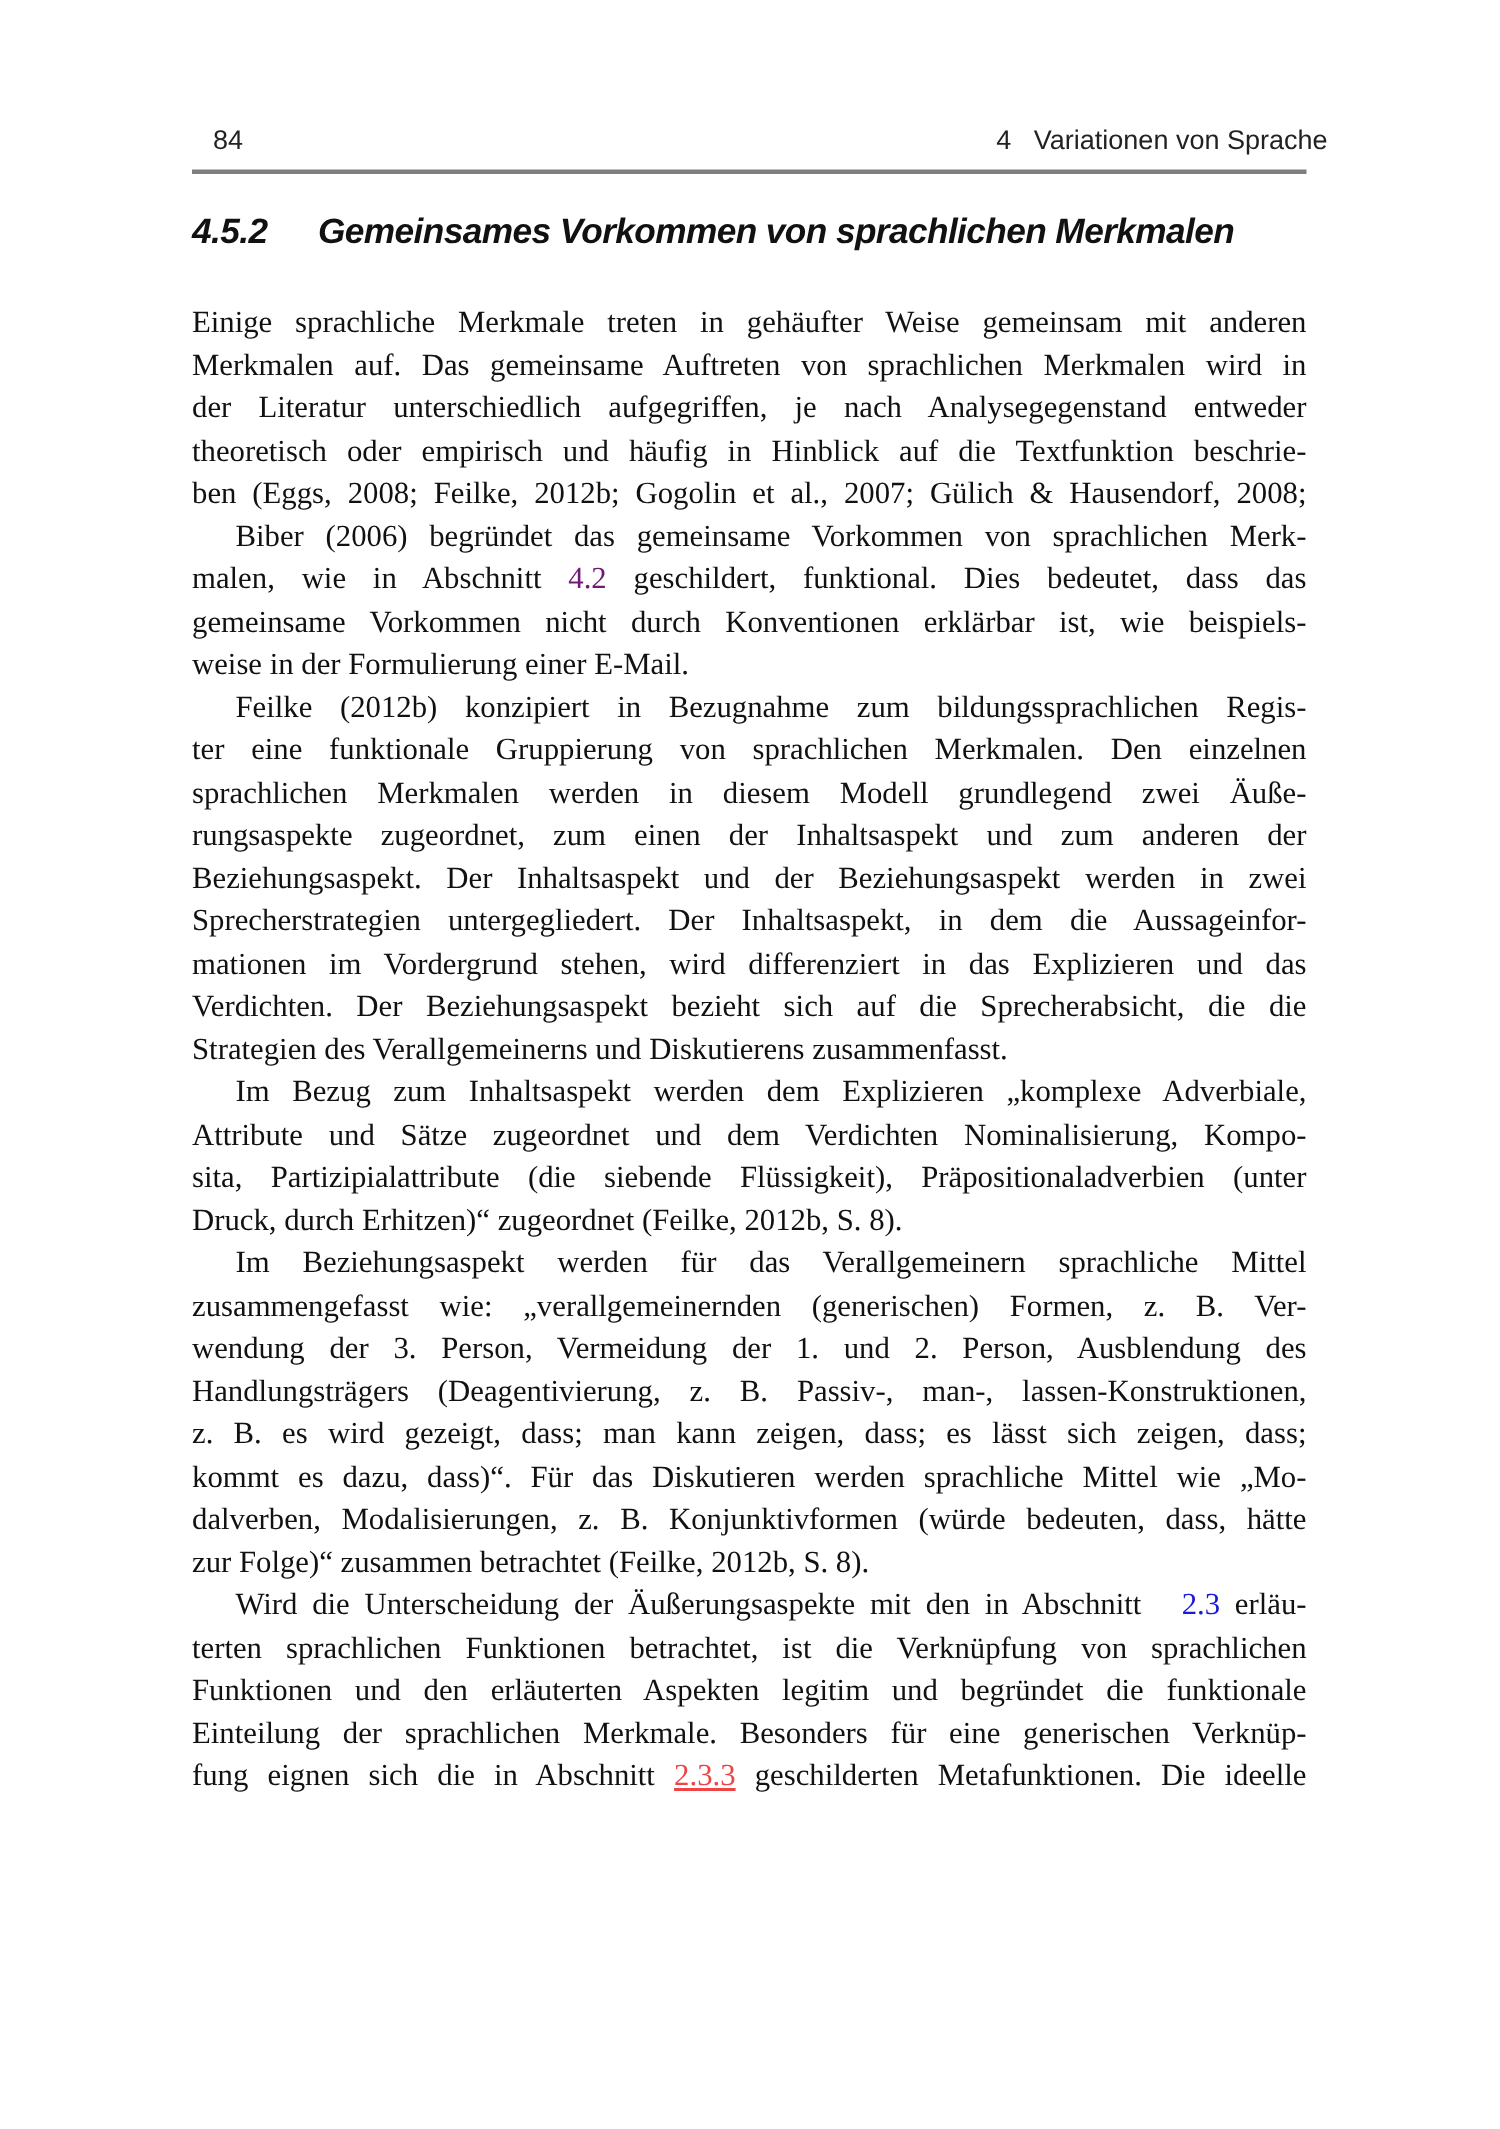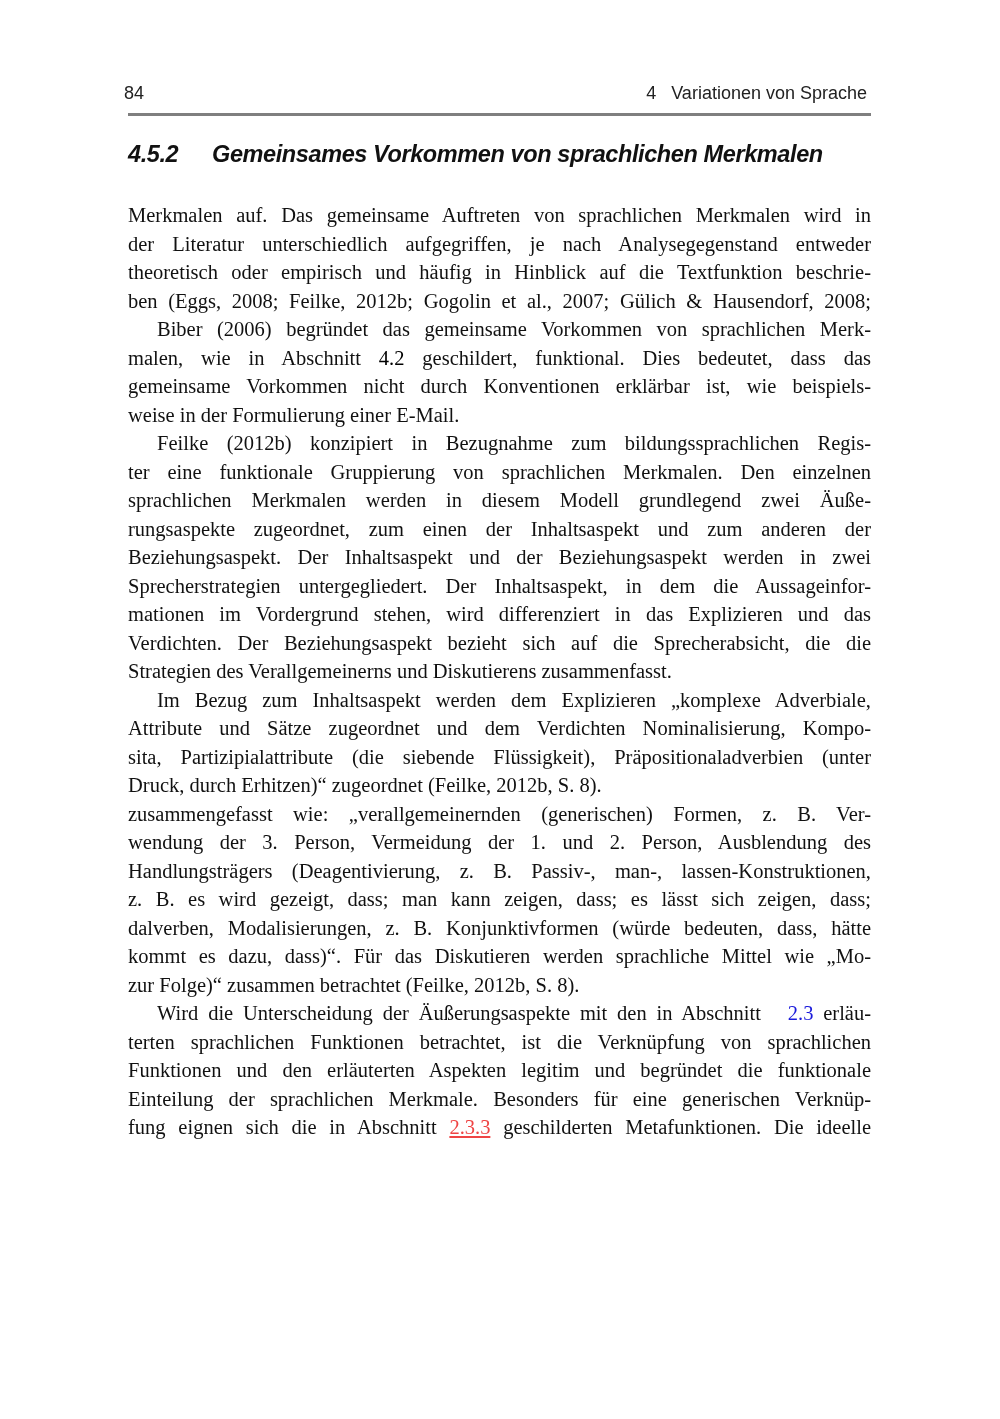--- a/index.html
+++ b/index.html
@@ -1,19 +1,19 @@
 <!DOCTYPE html>
 <html><head>
 <meta charset="utf-8">
 <style>
   html, body { margin: 0; padding: 0; background: #ffffff; }
   body { width: 1000px; height: 1419px; position: relative; overflow: hidden; }
   .page { position: absolute; left: 0; top: 0; width: 1000px; height: 1419px; background: #ffffff; }
   .running-head {
-    position: absolute; left: 124px; top: 83px; width: 743px; height: 24px;
+    position: absolute; left: 142px; top: 83px; width: 743px; height: 24px;
     font-family: "Liberation Sans", sans-serif; font-size: 18px; color: #222;
   }
   .running-head .pno { position: absolute; left: 0; top: 0; }
   .running-head .chap { position: absolute; right: 0; top: 0; white-space: pre; }
   .rule { position: absolute; left: 128px; top: 113px; width: 743px; height: 3px; background: #7f7f7f; }
   .sec-heading {
     position: absolute; left: 128px; top: 141px; width: 760px;
     font-family: "Liberation Sans", sans-serif; font-weight: bold; font-size: 23.5px; color: #111;
     letter-spacing: -0.4px; white-space: nowrap; font-style: italic;
   }
@@ -39,28 +39,29 @@
     <span class="chap">4   Variationen von Sprache</span>
   </div>
   <div class="rule"></div>
 
   <div class="sec-heading">
     <span class="num">4.5.2</span><span>Gemeinsames Vorkommen von sprachlichen Merkmalen</span>
   </div>
 
   <div class="body" id="body-text">
       <div>
+        <span class="line">Einige sprachliche Merkmale treten in gehäufter Weise gemeinsam mit anderen</span>
         <span class="line">Merkmalen auf. Das gemeinsame Auftreten von sprachlichen Merkmalen wird in</span>
         <span class="line">der Literatur unterschiedlich aufgegriffen, je nach Analysegegenstand entweder</span>
         <span class="line">theoretisch oder empirisch und häufig in Hinblick auf die Textfunktion beschrie-</span>
         <span class="line">ben (Eggs, 2008; Feilke, 2012b; Gogolin et al., 2007; Gülich &amp; Hausendorf, 2008;</span>
       </div>
       <div>
         <span class="line indent">Biber (2006) begründet das gemeinsame Vorkommen von sprachlichen Merk-</span>
-        <span class="line"><span>malen, wie in Abschnitt </span><span class="xref" style="color: #000000;">4.2</span><span> geschildert, funktional. Dies bedeutet, dass das</span></span>
+        <span class="line"><span>malen, wie in Abschnitt </span><span class="xref" style="color: #701a75;">4.2</span><span> geschildert, funktional. Dies bedeutet, dass das</span></span>
         <span class="line">gemeinsame Vorkommen nicht durch Konventionen erklärbar ist, wie beispiels-</span>
         <span class="line last">weise in der Formulierung einer E-Mail.</span>
       </div>
       <div>
         <span class="line indent">Feilke (2012b) konzipiert in Bezugnahme zum bildungssprachlichen Regis-</span>
         <span class="line">ter eine funktionale Gruppierung von sprachlichen Merkmalen. Den einzelnen</span>
         <span class="line">sprachlichen Merkmalen werden in diesem Modell grundlegend zwei Äuße-</span>
         <span class="line">rungsaspekte zugeordnet, zum einen der Inhaltsaspekt und zum anderen der</span>
         <span class="line">Beziehungsaspekt. Der Inhaltsaspekt und der Beziehungsaspekt werden in zwei</span>
         <span class="line">Sprecherstrategien untergegliedert. Der Inhaltsaspekt, in dem die Aussageinfor-</span>
@@ -68,26 +69,27 @@
         <span class="line">Verdichten. Der Beziehungsaspekt bezieht sich auf die Sprecherabsicht, die die</span>
         <span class="line last">Strategien des Verallgemeinerns und Diskutierens zusammenfasst.</span>
       </div>
       <div>
         <span class="line indent">Im Bezug zum Inhaltsaspekt werden dem Explizieren „komplexe Adverbiale,</span>
         <span class="line">Attribute und Sätze zugeordnet und dem Verdichten Nominalisierung, Kompo-</span>
         <span class="line">sita, Partizipialattribute (die siebende Flüssigkeit), Präpositionaladverbien (unter</span>
         <span class="line last">Druck, durch Erhitzen)“ zugeordnet (Feilke, 2012b, S. 8).</span>
       </div>
       <div>
+        <span class="line indent">Im Beziehungsaspekt werden für das Verallgemeinern sprachliche Mittel</span>
         <span class="line">zusammengefasst wie: „verallgemeinernden (generischen) Formen, z. B. Ver-</span>
         <span class="line">wendung der 3. Person, Vermeidung der 1. und 2. Person, Ausblendung des</span>
         <span class="line">Handlungsträgers (Deagentivierung, z. B. Passiv-, man-, lassen-Konstruktionen,</span>
         <span class="line">z. B. es wird gezeigt, dass; man kann zeigen, dass; es lässt sich zeigen, dass;</span>
+        <span class="line">kommt es dazu, dass)“. Für das Diskutieren werden sprachliche Mittel wie „Mo-</span>
         <span class="line">dalverben, Modalisierungen, z. B. Konjunktivformen (würde bedeuten, dass, hätte</span>
-        <span class="line">kommt es dazu, dass)“. Für das Diskutieren werden sprachliche Mittel wie „Mo-</span>
         <span class="line last">zur Folge)“ zusammen betrachtet (Feilke, 2012b, S. 8).</span>
       </div>
       <div>
         <span class="line indent"><span>Wird die Unterscheidung der Äußerungsaspekte mit den in Abschnitt </span><span class="xref" style="color: rgb(26, 26, 219); margin-left: 17px;">2.3</span><span> erläu-</span></span>
         <span class="line">terten sprachlichen Funktionen betrachtet, ist die Verknüpfung von sprachlichen</span>
         <span class="line">Funktionen und den erläuterten Aspekten legitim und begründet die funktionale</span>
         <span class="line">Einteilung der sprachlichen Merkmale. Besonders für eine generischen Verknüp-</span>
         <span class="line"><span>fung eignen sich die in Abschnitt </span><span class="xref" style="color: #ef4444; text-decoration: underline;">2.3.3</span><span> geschilderten Metafunktionen. Die ideelle</span></span>
       </div>
     </div>

